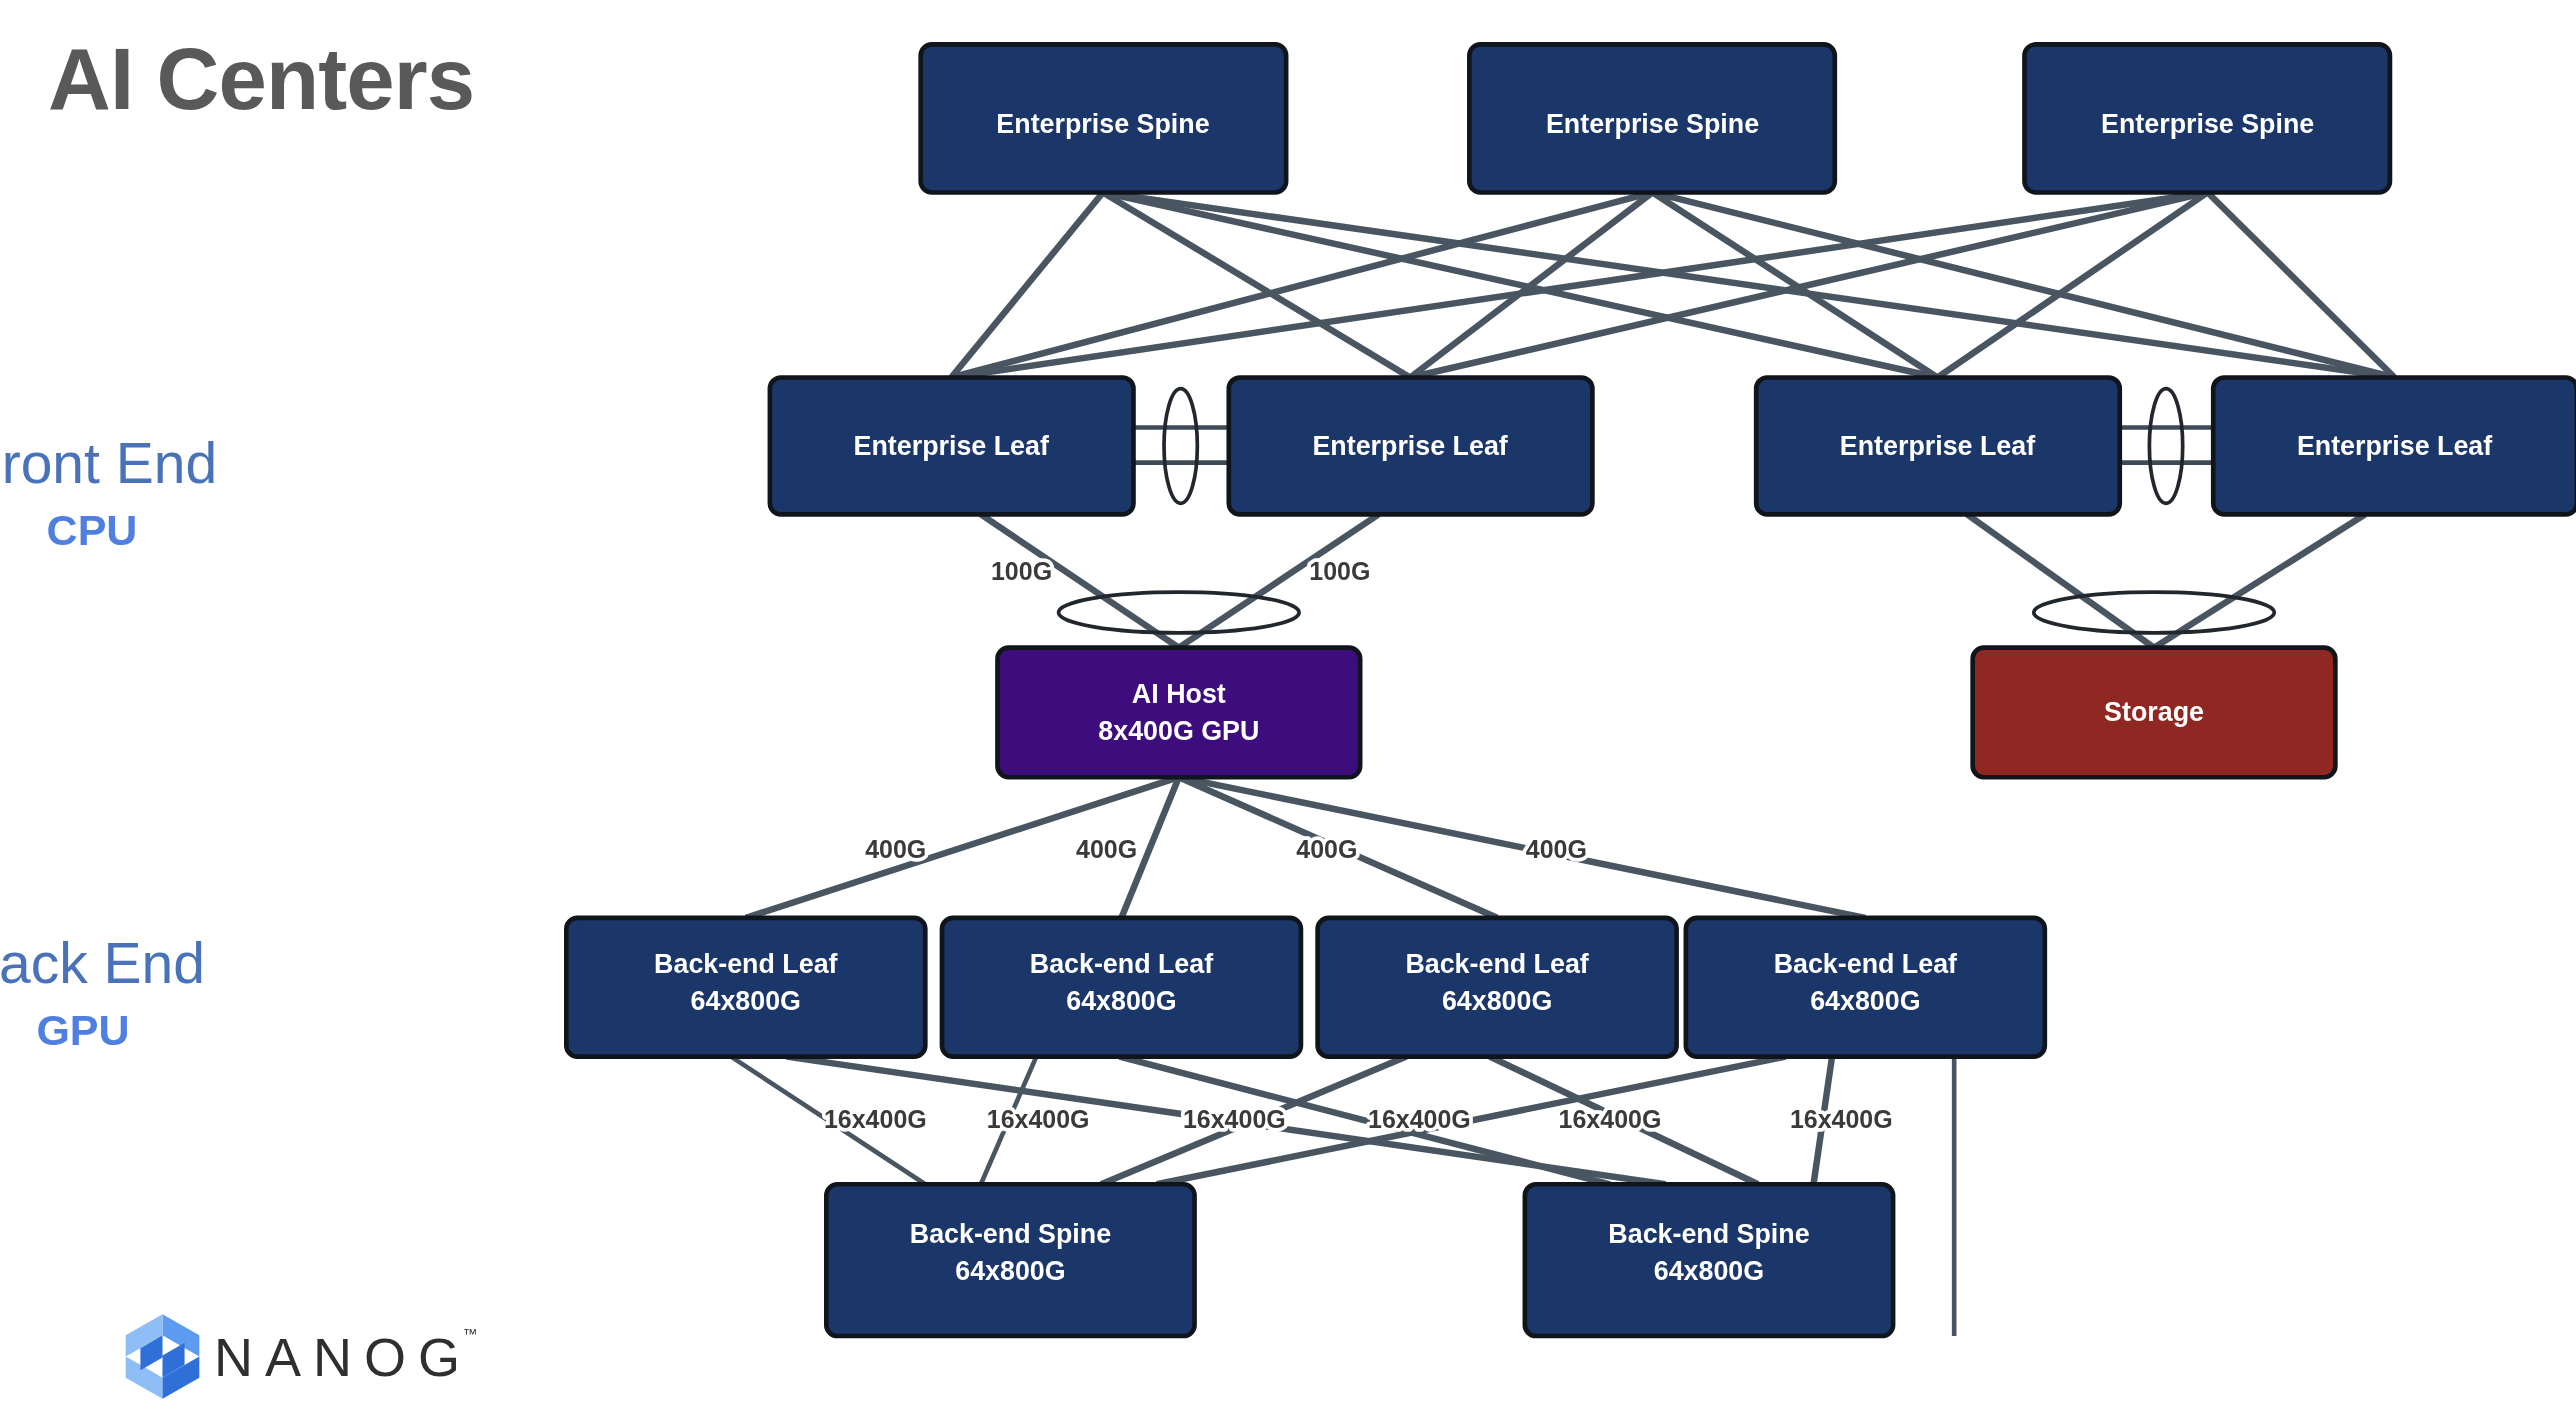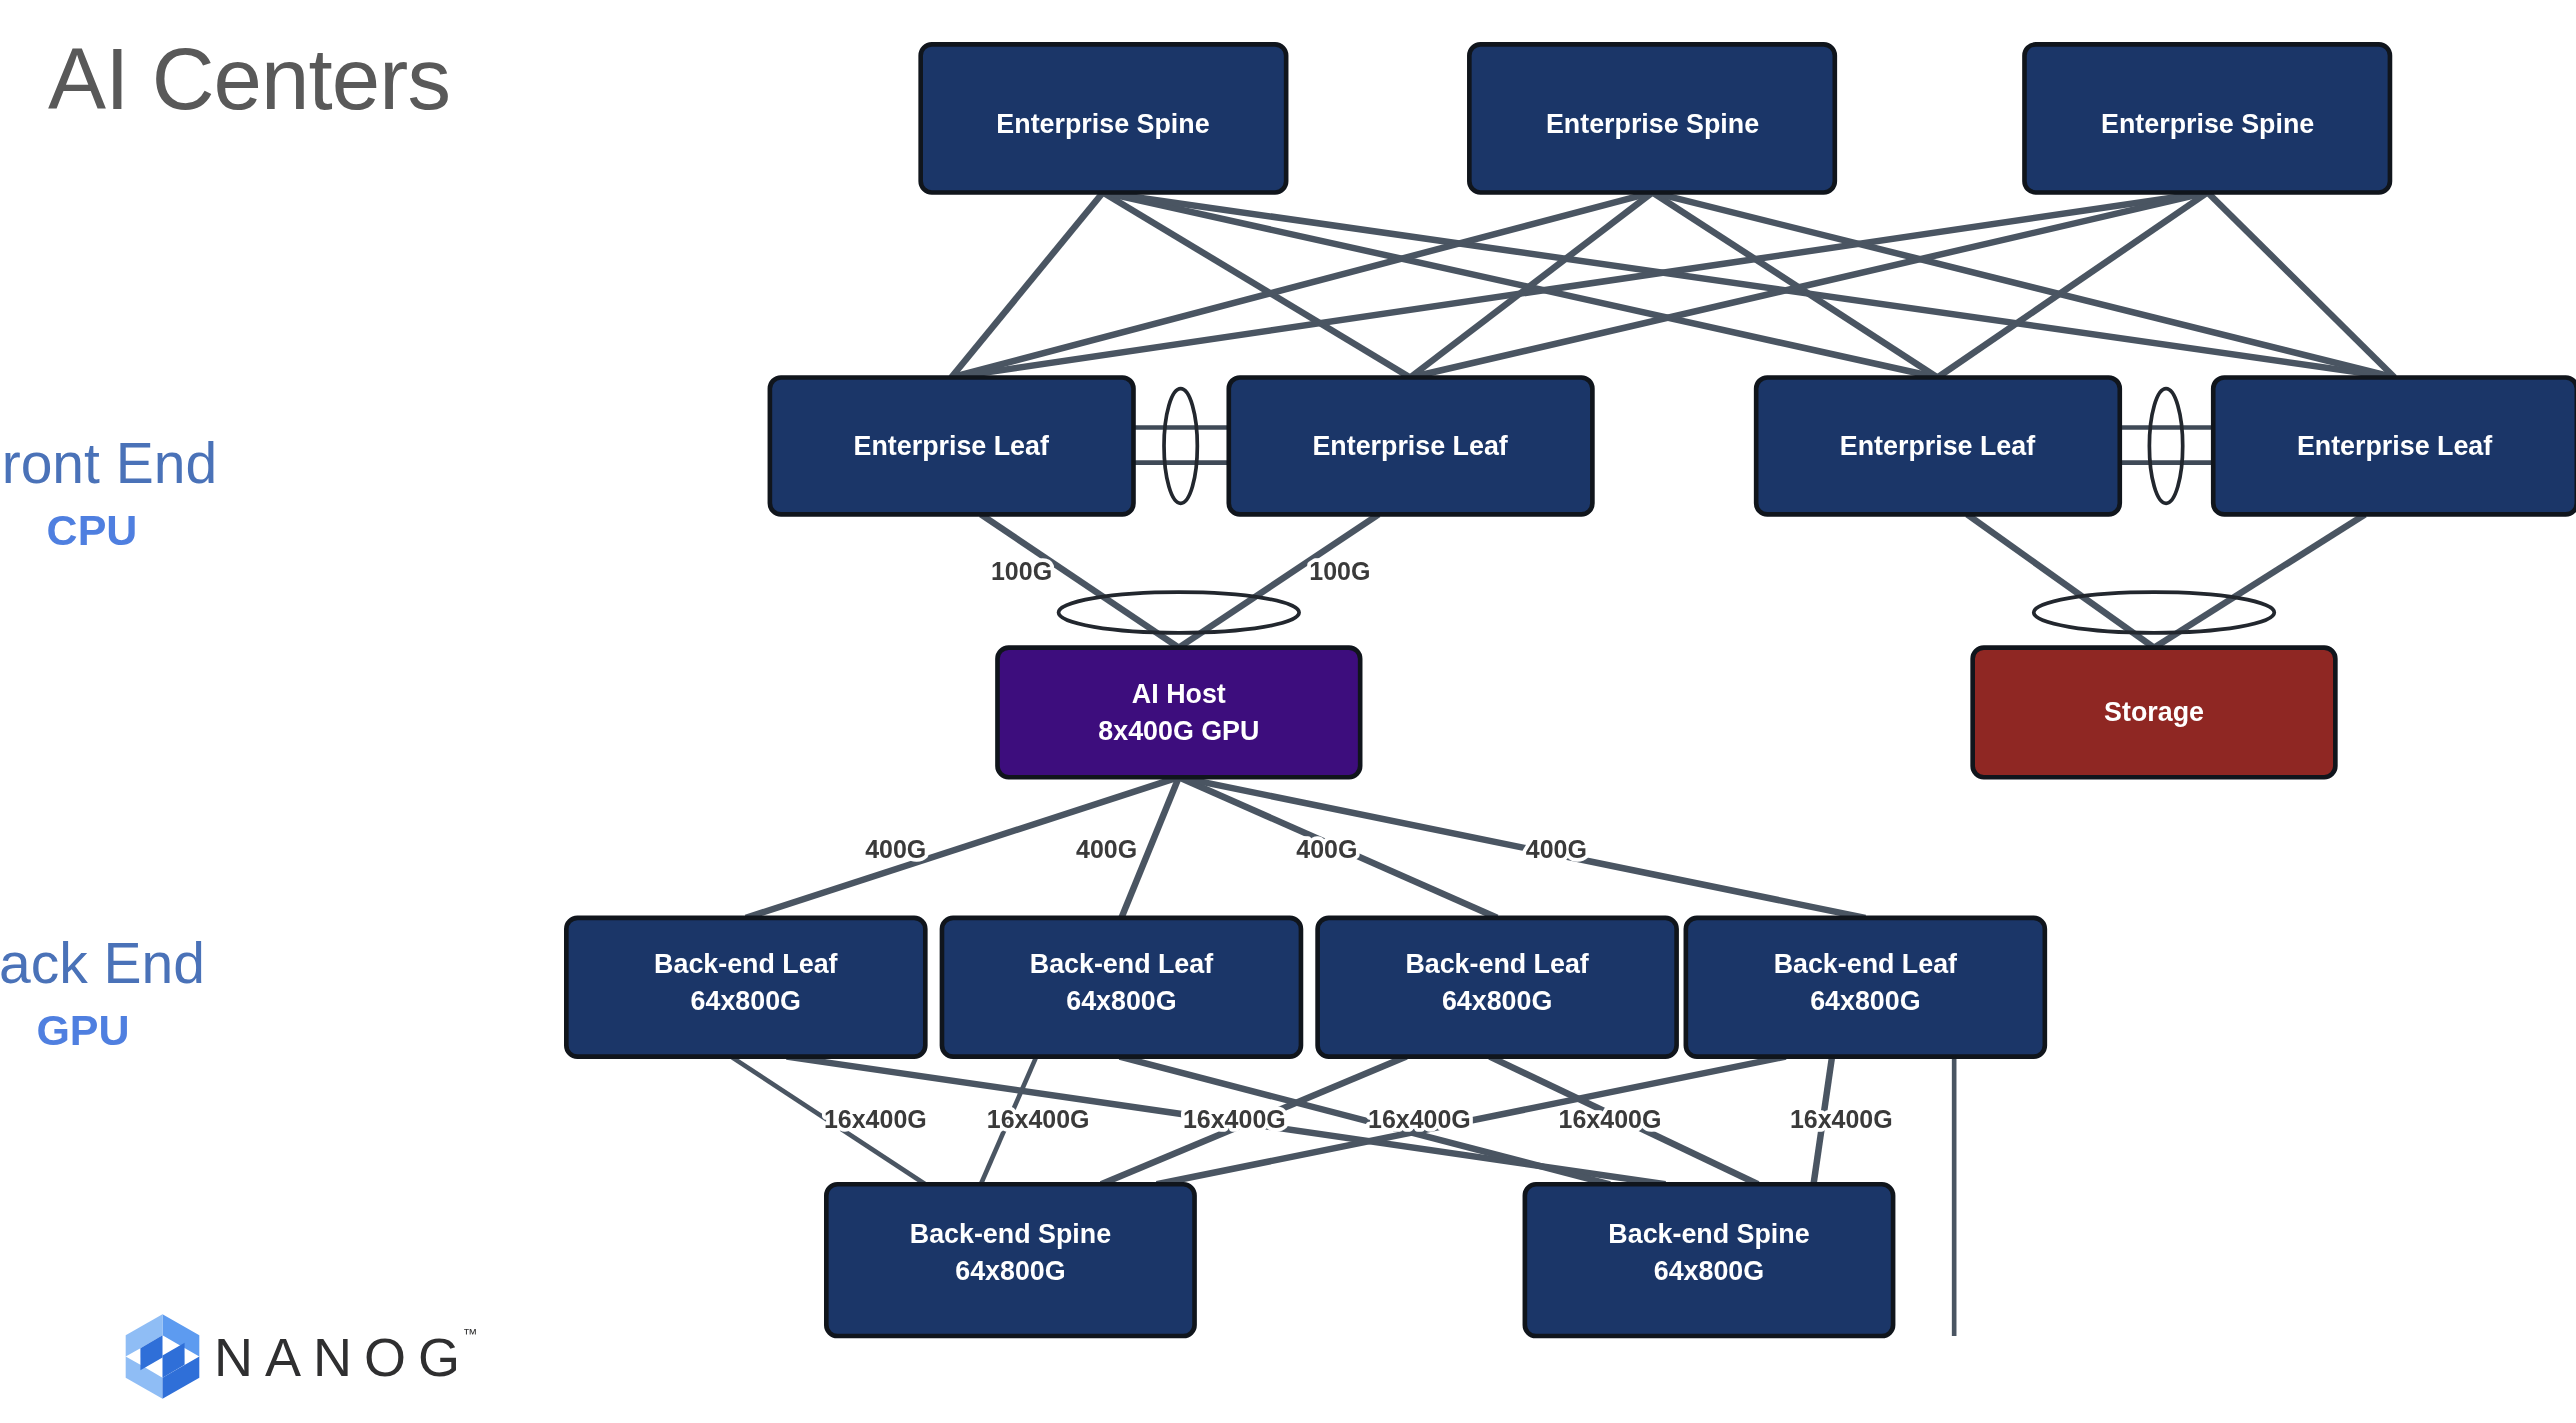--- a/index.html
+++ b/index.html
@@ -14,21 +14,21 @@
     overflow: hidden;
     font-family: "Liberation Sans", sans-serif;
   }
 
   
   #slide-title {
     position: absolute;
     left: 48px;
     top: 35px;
     font-size: 87px;
-    font-weight: 400;
+    font-weight: 700;
     color: #595959;
     letter-spacing: -0.9px;
     line-height: 1;
     white-space: nowrap;
   }
 
   .tier-block {
     position: absolute;
     width: 518px;
     text-align: center;

